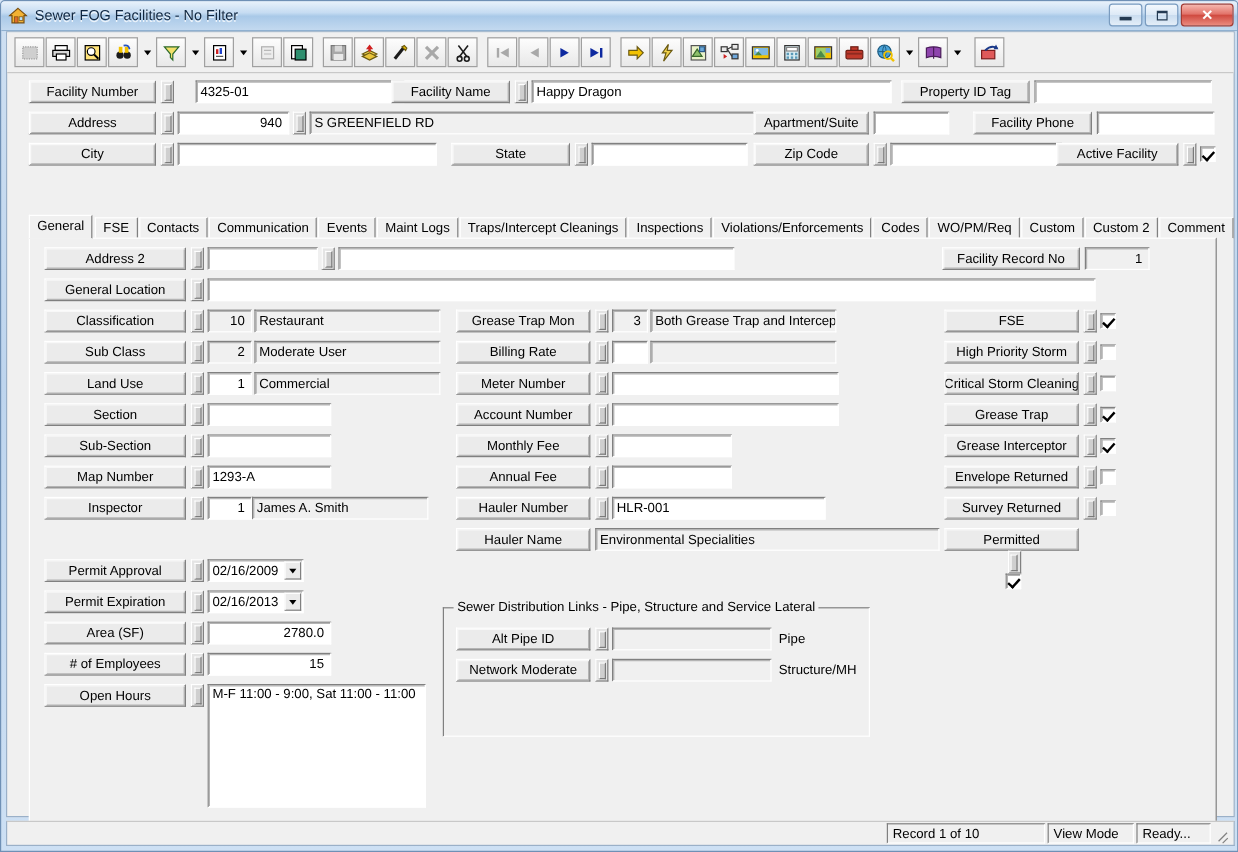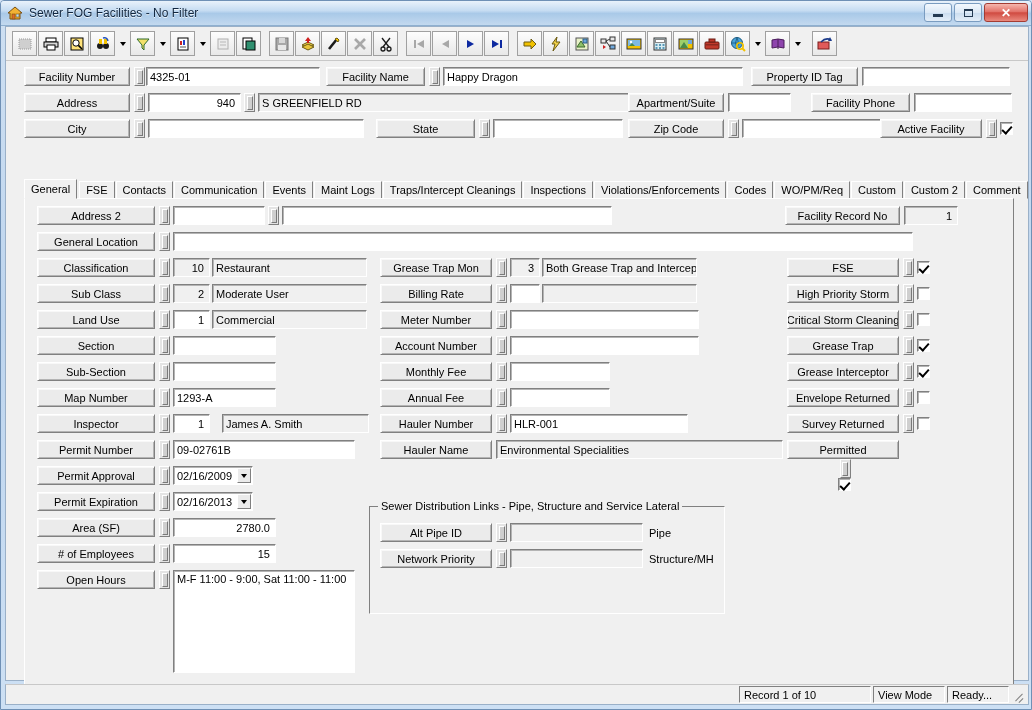--- a/index.html
+++ b/index.html
@@ -456,21 +456,21 @@
       </div>
     </div>
 
     <div id="header-fields">
 
       <div class="row" style="left:18px; top:6px;">
         <div class="lbl-btn" style="width:106px;">Facility Number</div>
         <div class="spin" style="margin-left:4px;">
             <i></i>
           </div>
-        <div class="fld" style="width:174px; margin-left:1px;">4325-01</div>
+        <div class="fld" style="width:174px; margin-left:18px;">4325-01</div>
       </div>
       <div class="row" style="left:320px; top:6px;">
         <div class="lbl-btn" style="width:99px;">Facility Name</div>
         <div class="spin" style="margin-left:4px;">
             <i></i>
           </div>
         <div class="fld" style="width:300px; margin-left:3px;">Happy Dragon</div>
       </div>
       <div class="row" style="left:745px; top:6px;">
         <div class="lbl-btn" style="width:107px;">Property ID Tag</div>
@@ -642,28 +642,21 @@
             <i></i>
           </div>
         <div class="fld" style="width:103px; margin-left:3px;">1293-A</div>
       </div>
       <div class="row" style="left:12px; top:215px;">
         <div class="lbl-btn" style="width:118px;">Inspector</div>
         <div class="spin" style="margin-left:4px;">
             <i></i>
           </div>
         <div class="fld num" style="width:37px; margin-left:3px;">1</div>
-        <div class="fld ro" style="width:147px; margin-left:12px;">James A. Smith</div>
-      </div>
-      <div class="row" style="left:12px; top:241px;">
-        <div class="lbl-btn" style="width:118px;">Permit Number</div>
-        <div class="spin" style="margin-left:4px;">
-            <i></i>
-          </div>
-        <div class="fld" style="width:182px; margin-left:3px;">09-02761B</div>
+        <div class="fld ro" style="width:147px; margin-left:0;">James A. Smith</div>
       </div>
       <div class="row" style="left:12px; top:267px;">
         <div class="lbl-btn" style="width:118px;">Permit Approval</div>
         <div class="spin" style="margin-left:4px;">
             <i></i>
           </div>
         <div class="fld combo" style="width:80px; margin-left:3px;">
           <span>02/16/2009</span>
           <span class="cbtn">
               <span class="caret"></span>
@@ -823,21 +816,21 @@
 
         <div class="row" style="left:10px; top:16px;">
           <div class="lbl-btn" style="width:112px;">Alt Pipe ID</div>
           <div class="spin" style="margin-left:4px;">
               <i></i>
             </div>
           <div class="fld ro" style="width:133px; margin-left:3px;"></div>
           <span class="sidetext" style="margin-left:6px;">Pipe</span>
         </div>
         <div class="row" style="left:10px; top:42px;">
-          <div class="lbl-btn" style="width:112px;">Network Priority</div>
+          <div class="lbl-btn" style="width:112px;">Network Moderate</div>
           <div class="spin" style="margin-left:4px;">
               <i></i>
             </div>
           <div class="fld ro" style="width:133px; margin-left:3px;"></div>
           <span class="sidetext" style="margin-left:6px;">Structure/MH</span>
         </div>
       </div>
 
     </div>
   </div>

